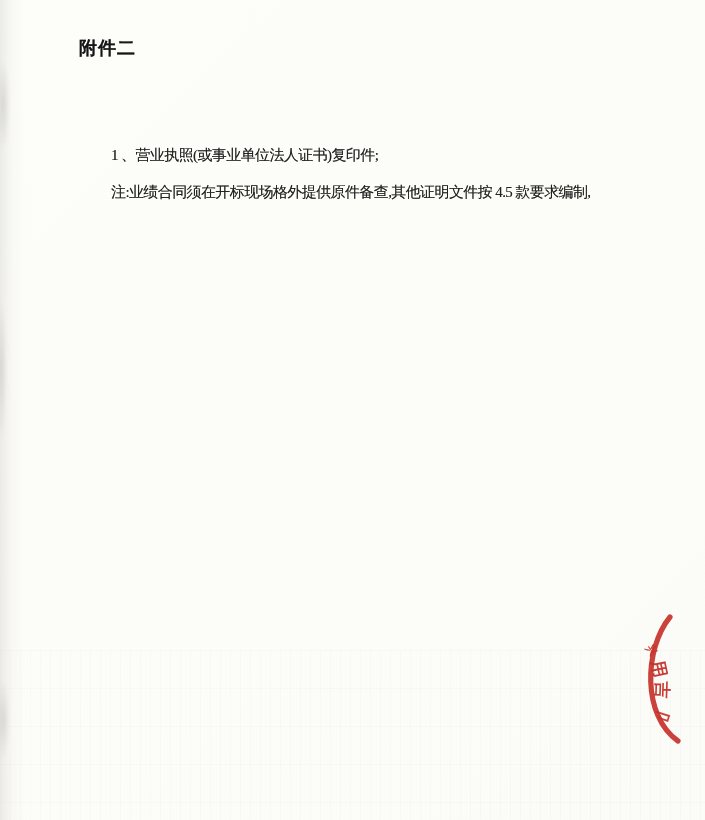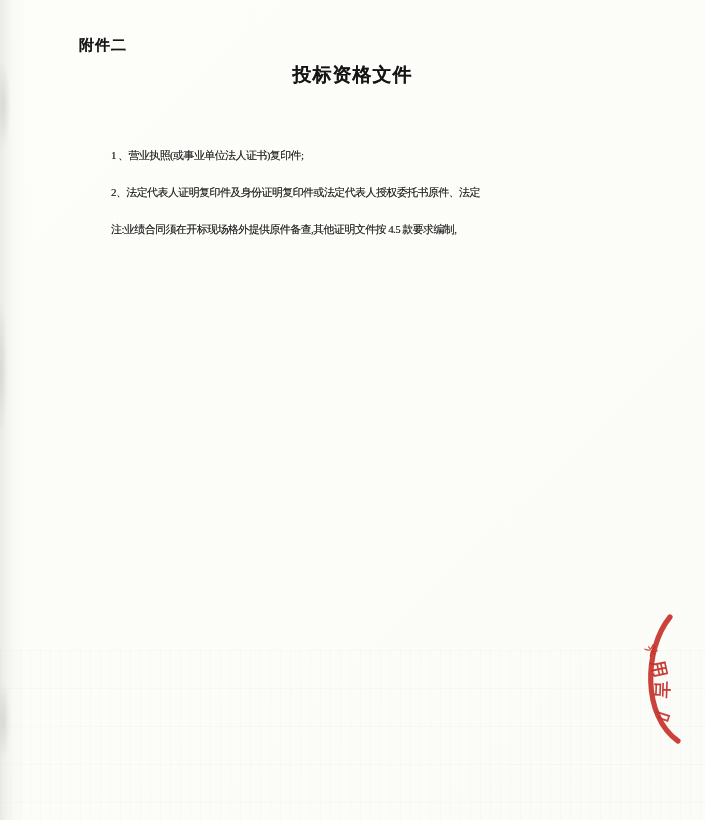--- a/index.html
+++ b/index.html
@@ -34,39 +34,39 @@
   .grid-texture {
     position: absolute; left: 0; top: 650px; width: 705px; height: 170px;
     background:
       repeating-linear-gradient(to right, rgba(200,198,188,0.14) 0 1px, transparent 1px 10px),
       repeating-linear-gradient(to bottom, rgba(200,198,188,0.14) 0 1px, transparent 1px 38px);
     opacity: 0.55;
     pointer-events: none;
   }
   .attachment-label {
     position: absolute; left: 79px; top: 36px;
-    font-size: 15px; font-weight: 700;
+    font-size: 18px; font-weight: 700;
     letter-spacing: 1px;
     color: #161616;
     text-shadow: 0 0 0.4px rgba(0,0,0,0.55);
   }
   .doc-title {
     position: absolute; left: 0; top: 62px; width: 705px;
     text-align: center;
     font-size: 19px; font-weight: 700;
     letter-spacing: 1px;
     color: #141414;
     text-shadow: 0 0 0.5px rgba(0,0,0,0.6);
   }
   .doc-body {
     position: absolute; left: 83px; top: 137px; width: 560px;
   }
   .line {
     height: 37px; line-height: 37px;
-    font-size: 11px;
+    font-size: 15px;
     letter-spacing: -0.6px;
     white-space: nowrap;
     color: #222;
     text-shadow: 0 0 0.4px rgba(20,20,20,0.5);
   }
   .line.indent { padding-left: 28px; }
   .seal {
     position: absolute; left: 628px; top: 606px;
     width: 77px; height: 150px;
     pointer-events: none;
@@ -82,25 +82,23 @@
 <div class="page">
 
   <div class="edge-shade"></div>
   <div class="smudge s1"></div>
   <div class="smudge s2"></div>
   <div class="smudge s3"></div>
   <div class="grid-texture"></div>
 
   <div class="attachment-label">附件二</div>
 
-  <div class="doc-title">投标资格文件</div>
 
   <div class="doc-body">
     <div class="line indent">1 、营业执照(或事业单位法人证书)复印件;</div>
-    <div class="line indent">2、法定代表人证明复印件及身份证明复印件或法定代表人授权委托书原件、法定</div>
     <div class="line indent">注:业绩合同须在开标现场格外提供原件备查,其他证明文件按 4.5 款要求编制,</div>
   </div>
 
   <svg class="seal" viewBox="0 0 77 150" xmlns="http://www.w3.org/2000/svg">
     <path d="M 42,11 C 16,43 14,110 50,135" fill="none" stroke="#c5322a" stroke-width="5.2" stroke-linecap="round" opacity="0.92"></path>
     <text transform="translate(24,44) rotate(55)" font-size="11" fill="#c5322a" text-anchor="middle" dominant-baseline="central" opacity="0.9">兴</text>
     <text transform="translate(31,63) rotate(78)" font-size="17" fill="#c5322a" text-anchor="middle" dominant-baseline="central" opacity="0.95">用</text>
     <text transform="translate(34,84) rotate(92)" font-size="17" fill="#c5322a" text-anchor="middle" dominant-baseline="central" opacity="0.95">吉</text>
     <text transform="translate(35,107) rotate(108)" font-size="16" fill="#c5322a" text-anchor="middle" dominant-baseline="central" opacity="0.9">卩</text>
   </svg>

